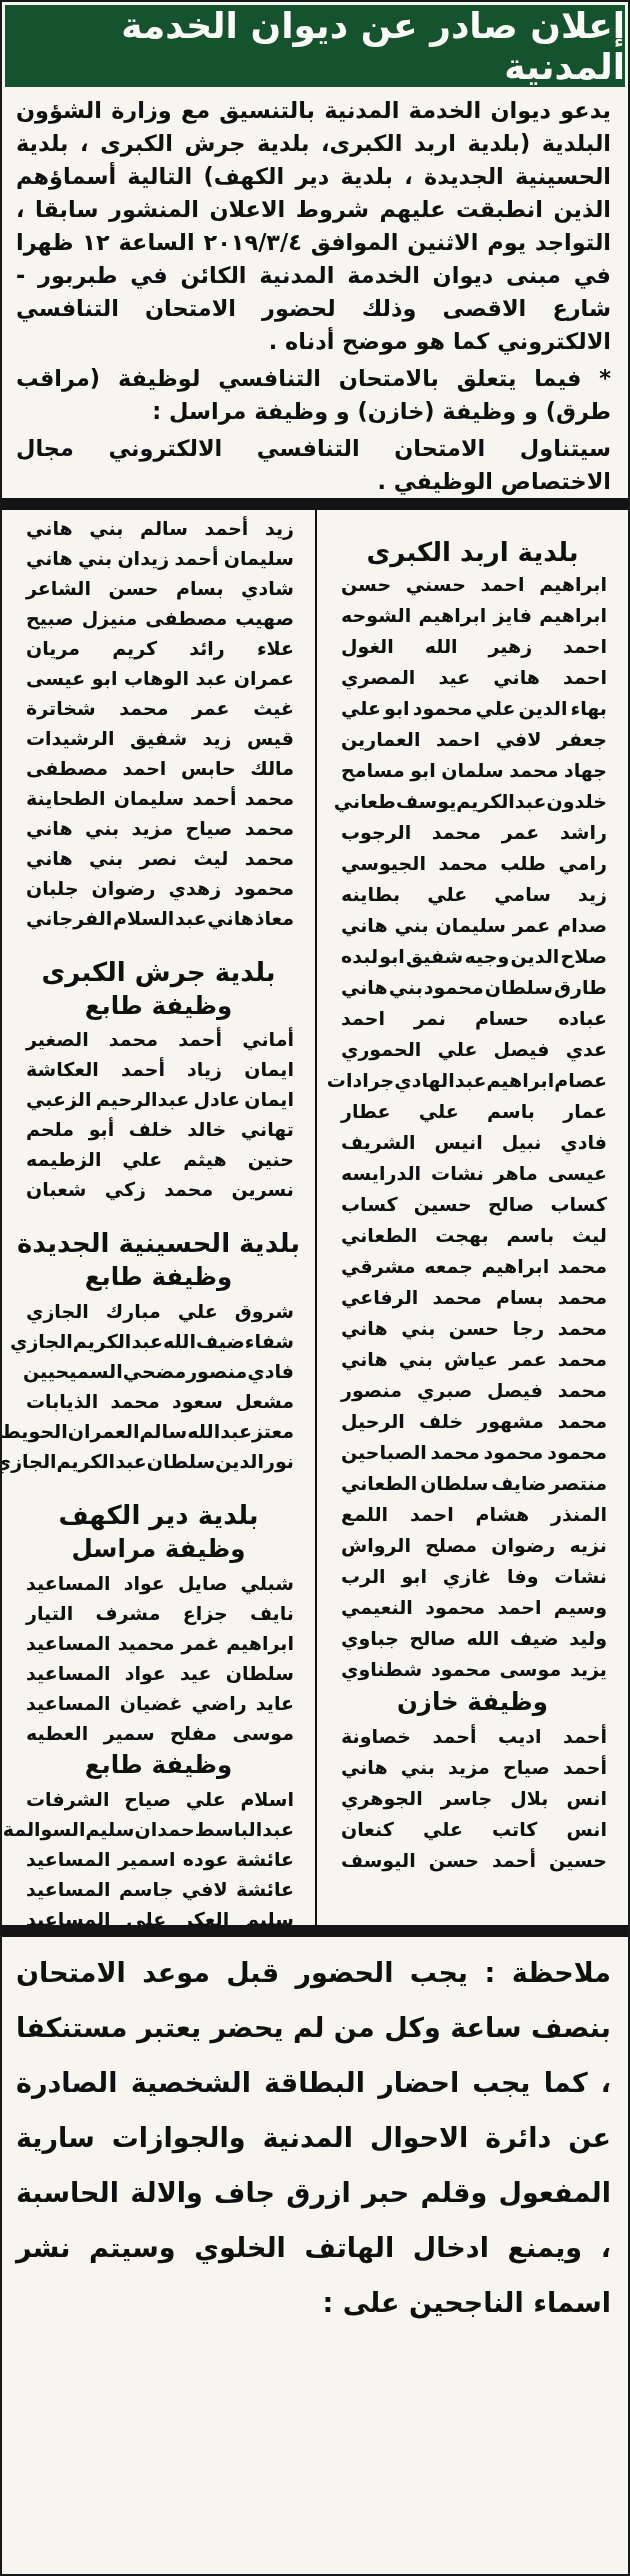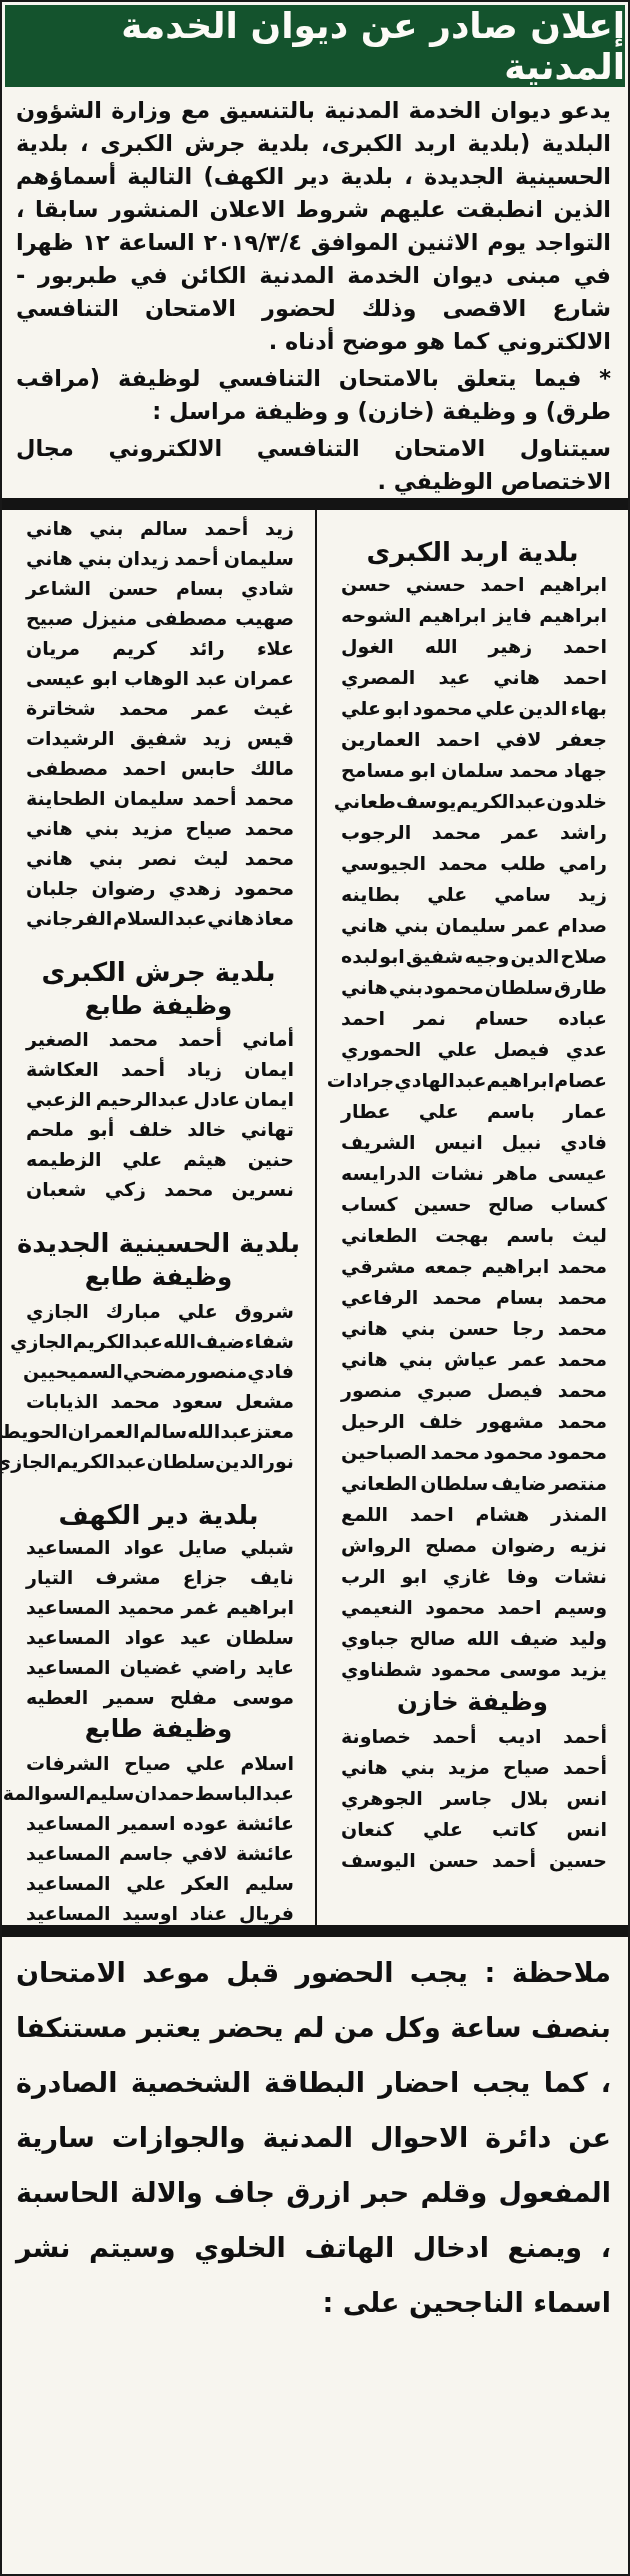--- a/index.html
+++ b/index.html
@@ -524,20 +524,21 @@
           <span>الحويطي</span>
         </div>
         <div class="name-row">
           <span>نور</span>
           <span>الدين</span>
           <span>سلطان</span>
           <span>عبدالكريم</span>
           <span>الجازي</span>
         </div>
         <div class="muni">بلدية دير الكهف</div>
+        <div class="job">وظيفة مراسل</div>
         <div class="name-row">
           <span>شبلي</span>
           <span>صايل</span>
           <span>عواد</span>
           <span>المساعيد</span>
         </div>
         <div class="name-row">
           <span>نايف</span>
           <span>جزاع</span>
           <span>مشرف</span>

